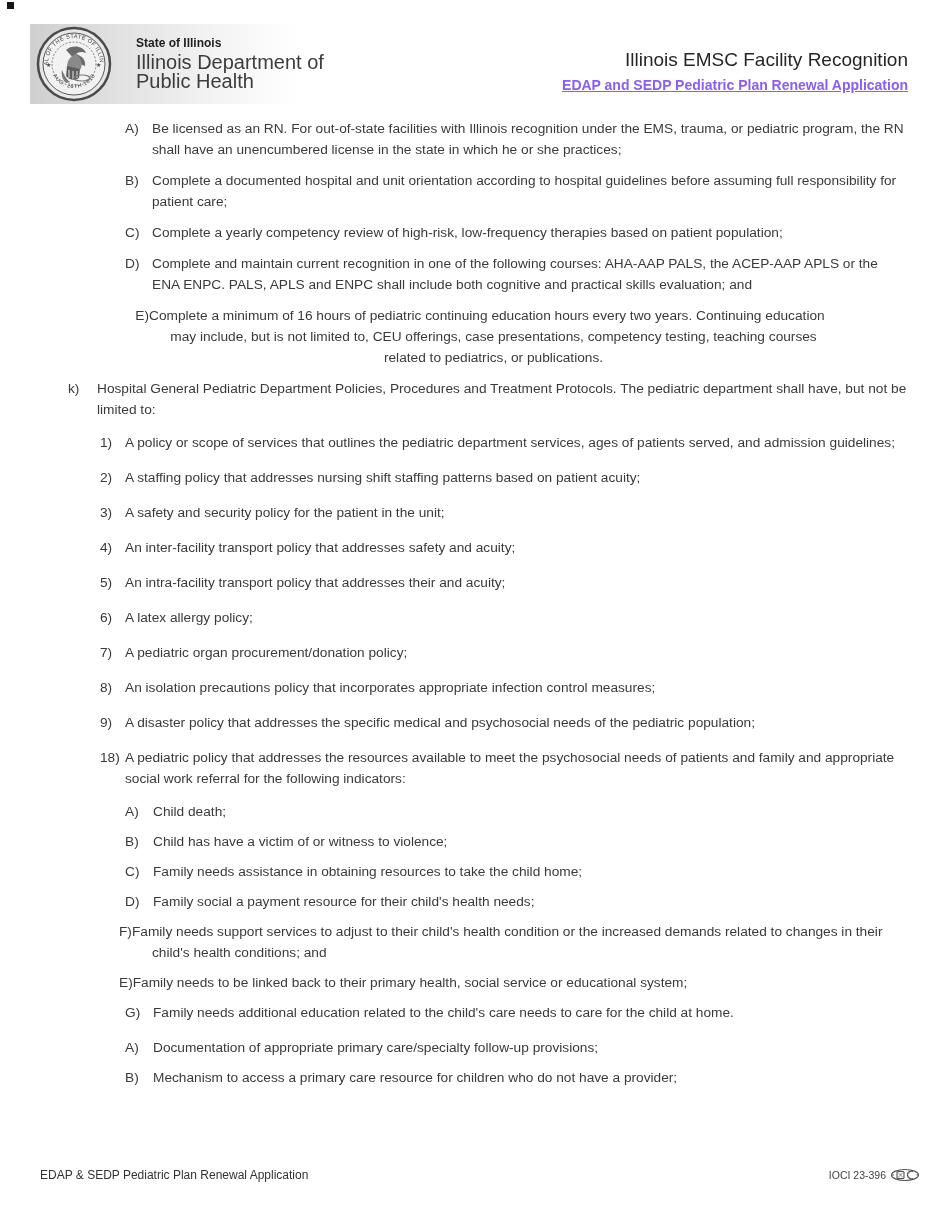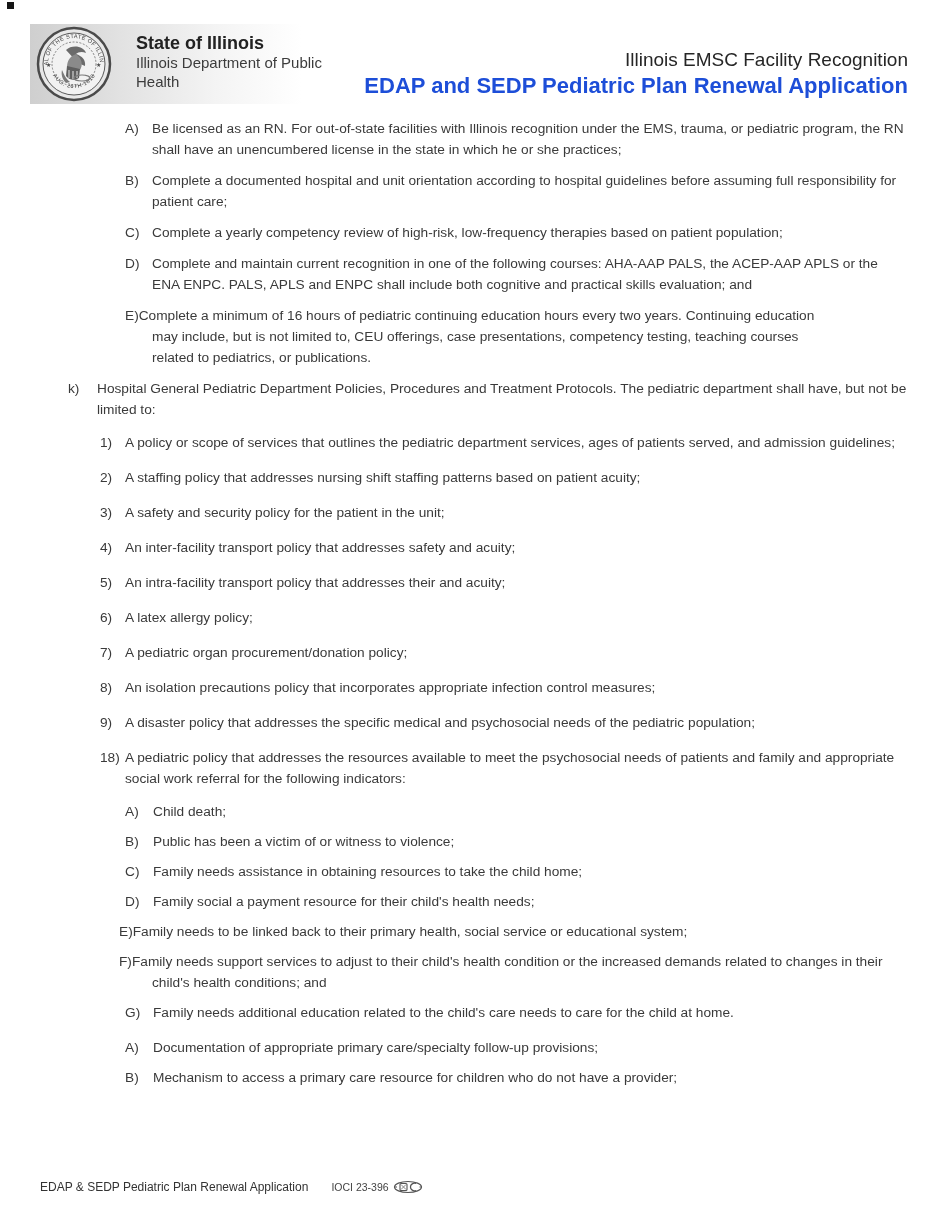--- a/index.html
+++ b/index.html
@@ -13,52 +13,52 @@
 
   
   .header { position:relative; height:104px; }
   .logo-block {
     position:absolute; left:30px; top:24px; width:302px; height:80px;
     background:linear-gradient(90deg,#cfcfcf 0%,#e2e2e2 30%,#f4f4f4 62%,#ffffff 90%);
     display:flex; align-items:center;
   }
   .seal { width:76px; height:76px; margin-left:6px; flex:0 0 auto; }
   .agency-text { margin-left:24px; padding-bottom:4px; }
-  .agency-name { font-size:18px; font-weight:bold; color:#222; line-height:20px; }
-  .agency-dept { font-size:15px; color:#3c3c3c; line-height:19px; }
+  .agency-name { font-size:12px; font-weight:bold; color:#222; line-height:20px; }
+  .agency-dept { font-size:20px; color:#3c3c3c; line-height:19px; }
 
   .title-block { position:absolute; right:42px; top:36px; text-align:right;margin-top:12px; }
   .title-line1 { font-size:19px; color:#262626; line-height:24px; }
-  .title-line2 { font-size:22px; font-weight:bold; color:#1d4ed8; line-height:27px; }
+  .title-line2 { font-size:14px; font-weight:bold; color:#8b5cf6; line-height:27px;text-decoration:underline; }
 
   
   .main { margin-top:14px; font-size:13.7px; line-height:21px; }
   .row { display:flex; }
   .lbl { flex:0 0 auto; }
   .txt { flex:1 1 auto; }
 
   .lvlA { margin-left:125px; width:783px; margin-bottom:10px; }
   .lvlA .lbl { flex-basis:27px; }
-  .lvlA.flush { display:block; width:710px; padding-left:27px; text-indent:-27px; }
+  .lvlA.flush { display:block; width:710px; padding-left:27px; text-indent:-27px;text-align:center; }
 
   .kRow { margin-left:68px; width:840px; margin-bottom:12px; margin-top:9px; }
   .kRow .lbl { flex-basis:29px; }
 
   .numRow { margin-left:100px; width:808px; margin-bottom:14px; }
   .numRow .lbl { flex-basis:25px; }
 
   .sub { margin-top:12px; }
   .subRow { margin-left:125px; width:783px; margin-bottom:9px; }
   .subRow .lbl { flex-basis:28px; }
   .subRow.flush { display:block; margin-left:119px; width:772px; padding-left:33px; text-indent:-33px; }
 
   
   .footer {
     position:absolute; left:40px; right:30px; top:1168px;
-    display:flex; justify-content:flex-start; align-items:center;margin-top:12px;
+    display:flex; justify-content:space-between; align-items:center;
   }
   .footer-left { font-size:12px; color:#333; }
   .footer-right { display:flex; align-items:center; gap:4px; }
   .footer-ioci { font-size:10.5px; color:#444;padding-left:23px; }
   .bug { width:30px; height:14px; }
 </style>
 </head>
 <body>
 
 <div class="scan-artifact"></div>
@@ -171,35 +171,35 @@
       <span class="lbl" style="flex:0 0 25px;">18)</span>
       <span class="txt">A pediatric policy that addresses the resources available to meet the psychosocial needs of patients and family and appropriate social work referral for the following indicators:</span>
     </div>
     <div class="sub" style="margin-left:-100px;">
       <div class="row subRow">
         <span class="lbl">A)</span>
         <span class="txt">Child death;</span>
       </div>
       <div class="row subRow">
         <span class="lbl">B)</span>
-        <span class="txt">Public has been a victim of or witness to violence;</span>
+        <span class="txt">Child has have a victim of or witness to violence;</span>
       </div>
       <div class="row subRow">
         <span class="lbl">C)</span>
         <span class="txt">Family needs assistance in obtaining resources to take the child home;</span>
       </div>
       <div class="row subRow">
         <span class="lbl">D)</span>
         <span class="txt">Family social a payment resource for their child's health needs;</span>
       </div>
       <div class="subRow flush">
+        <span>F)</span><span>Family needs support services to adjust to their child's health condition or the increased demands related to changes in their child's health conditions; and</span>
+      </div>
+      <div class="subRow flush">
         <span>E)</span><span>Family needs to be linked back to their primary health, social service or educational system;</span>
-      </div>
-      <div class="subRow flush">
-        <span>F)</span><span>Family needs support services to adjust to their child's health condition or the increased demands related to changes in their child's health conditions; and</span>
       </div>
       <div class="row subRow">
         <span class="lbl">G)</span>
         <span class="txt">Family needs additional education related to the child's care needs  to care for the child at home.</span>
       </div>
     </div>
   </div>
 
   <div class="numRow" style="display:block; margin-bottom:0;">
     <div class="sub" style="margin-left:-100px;">

